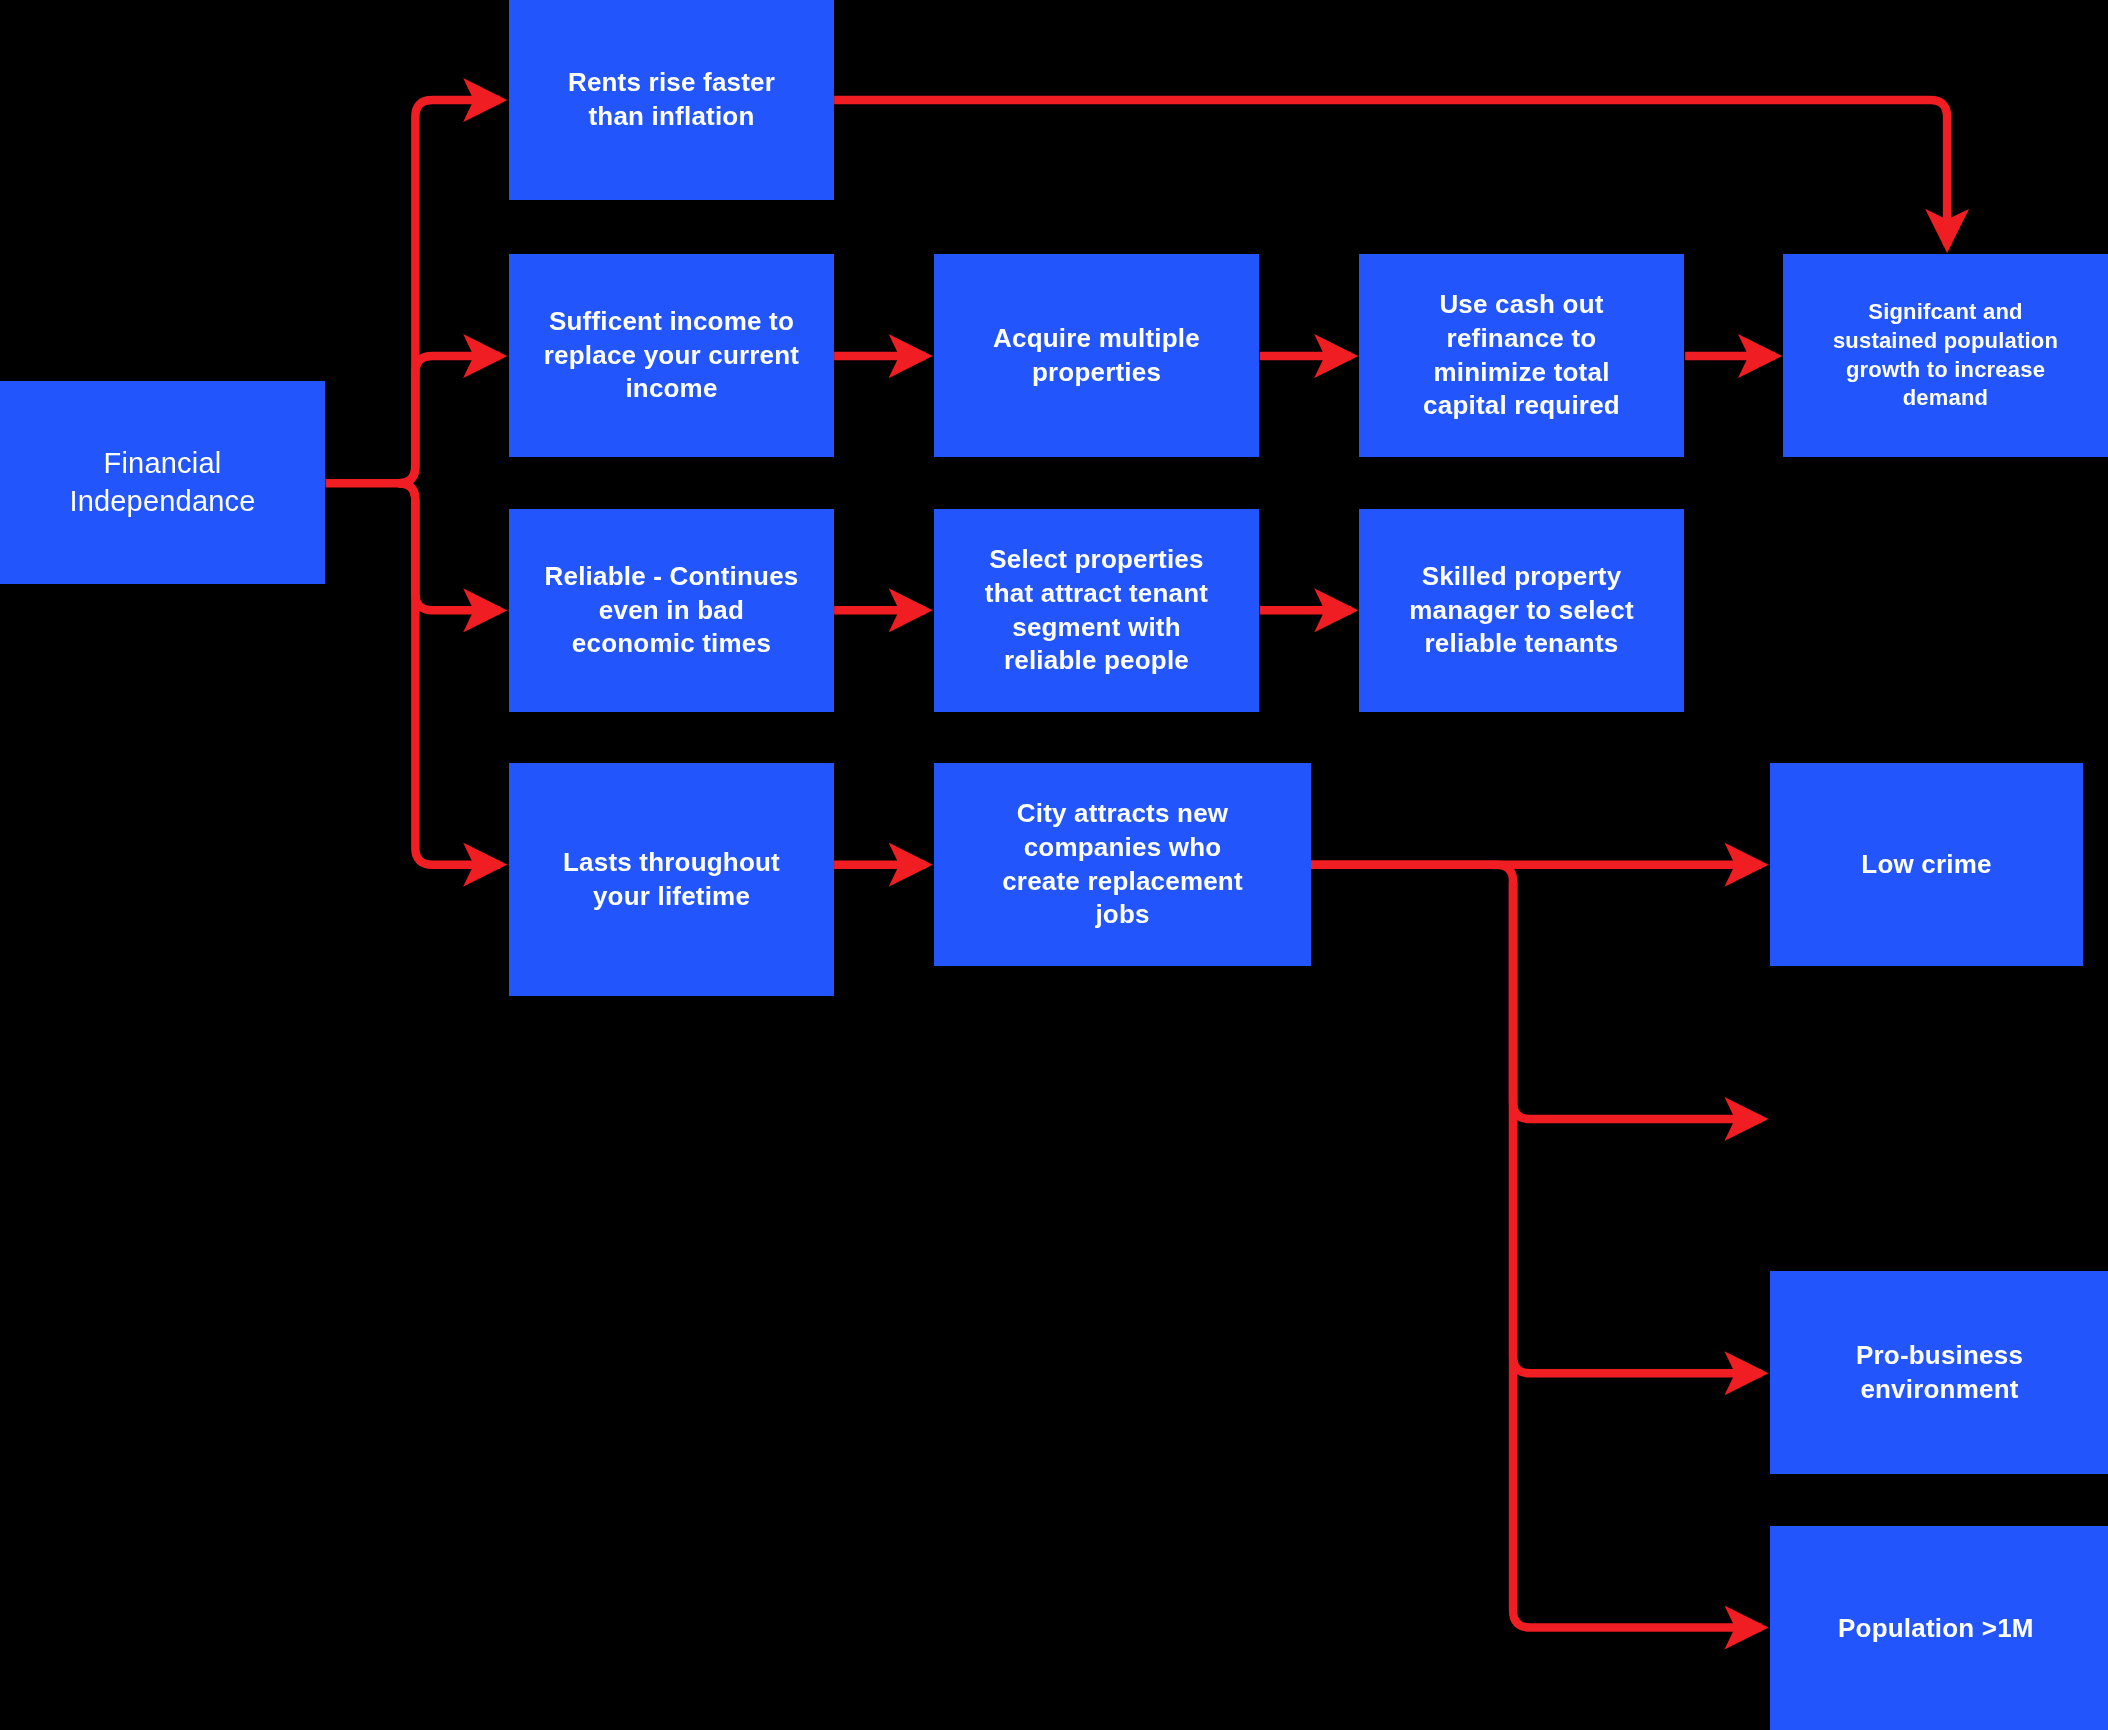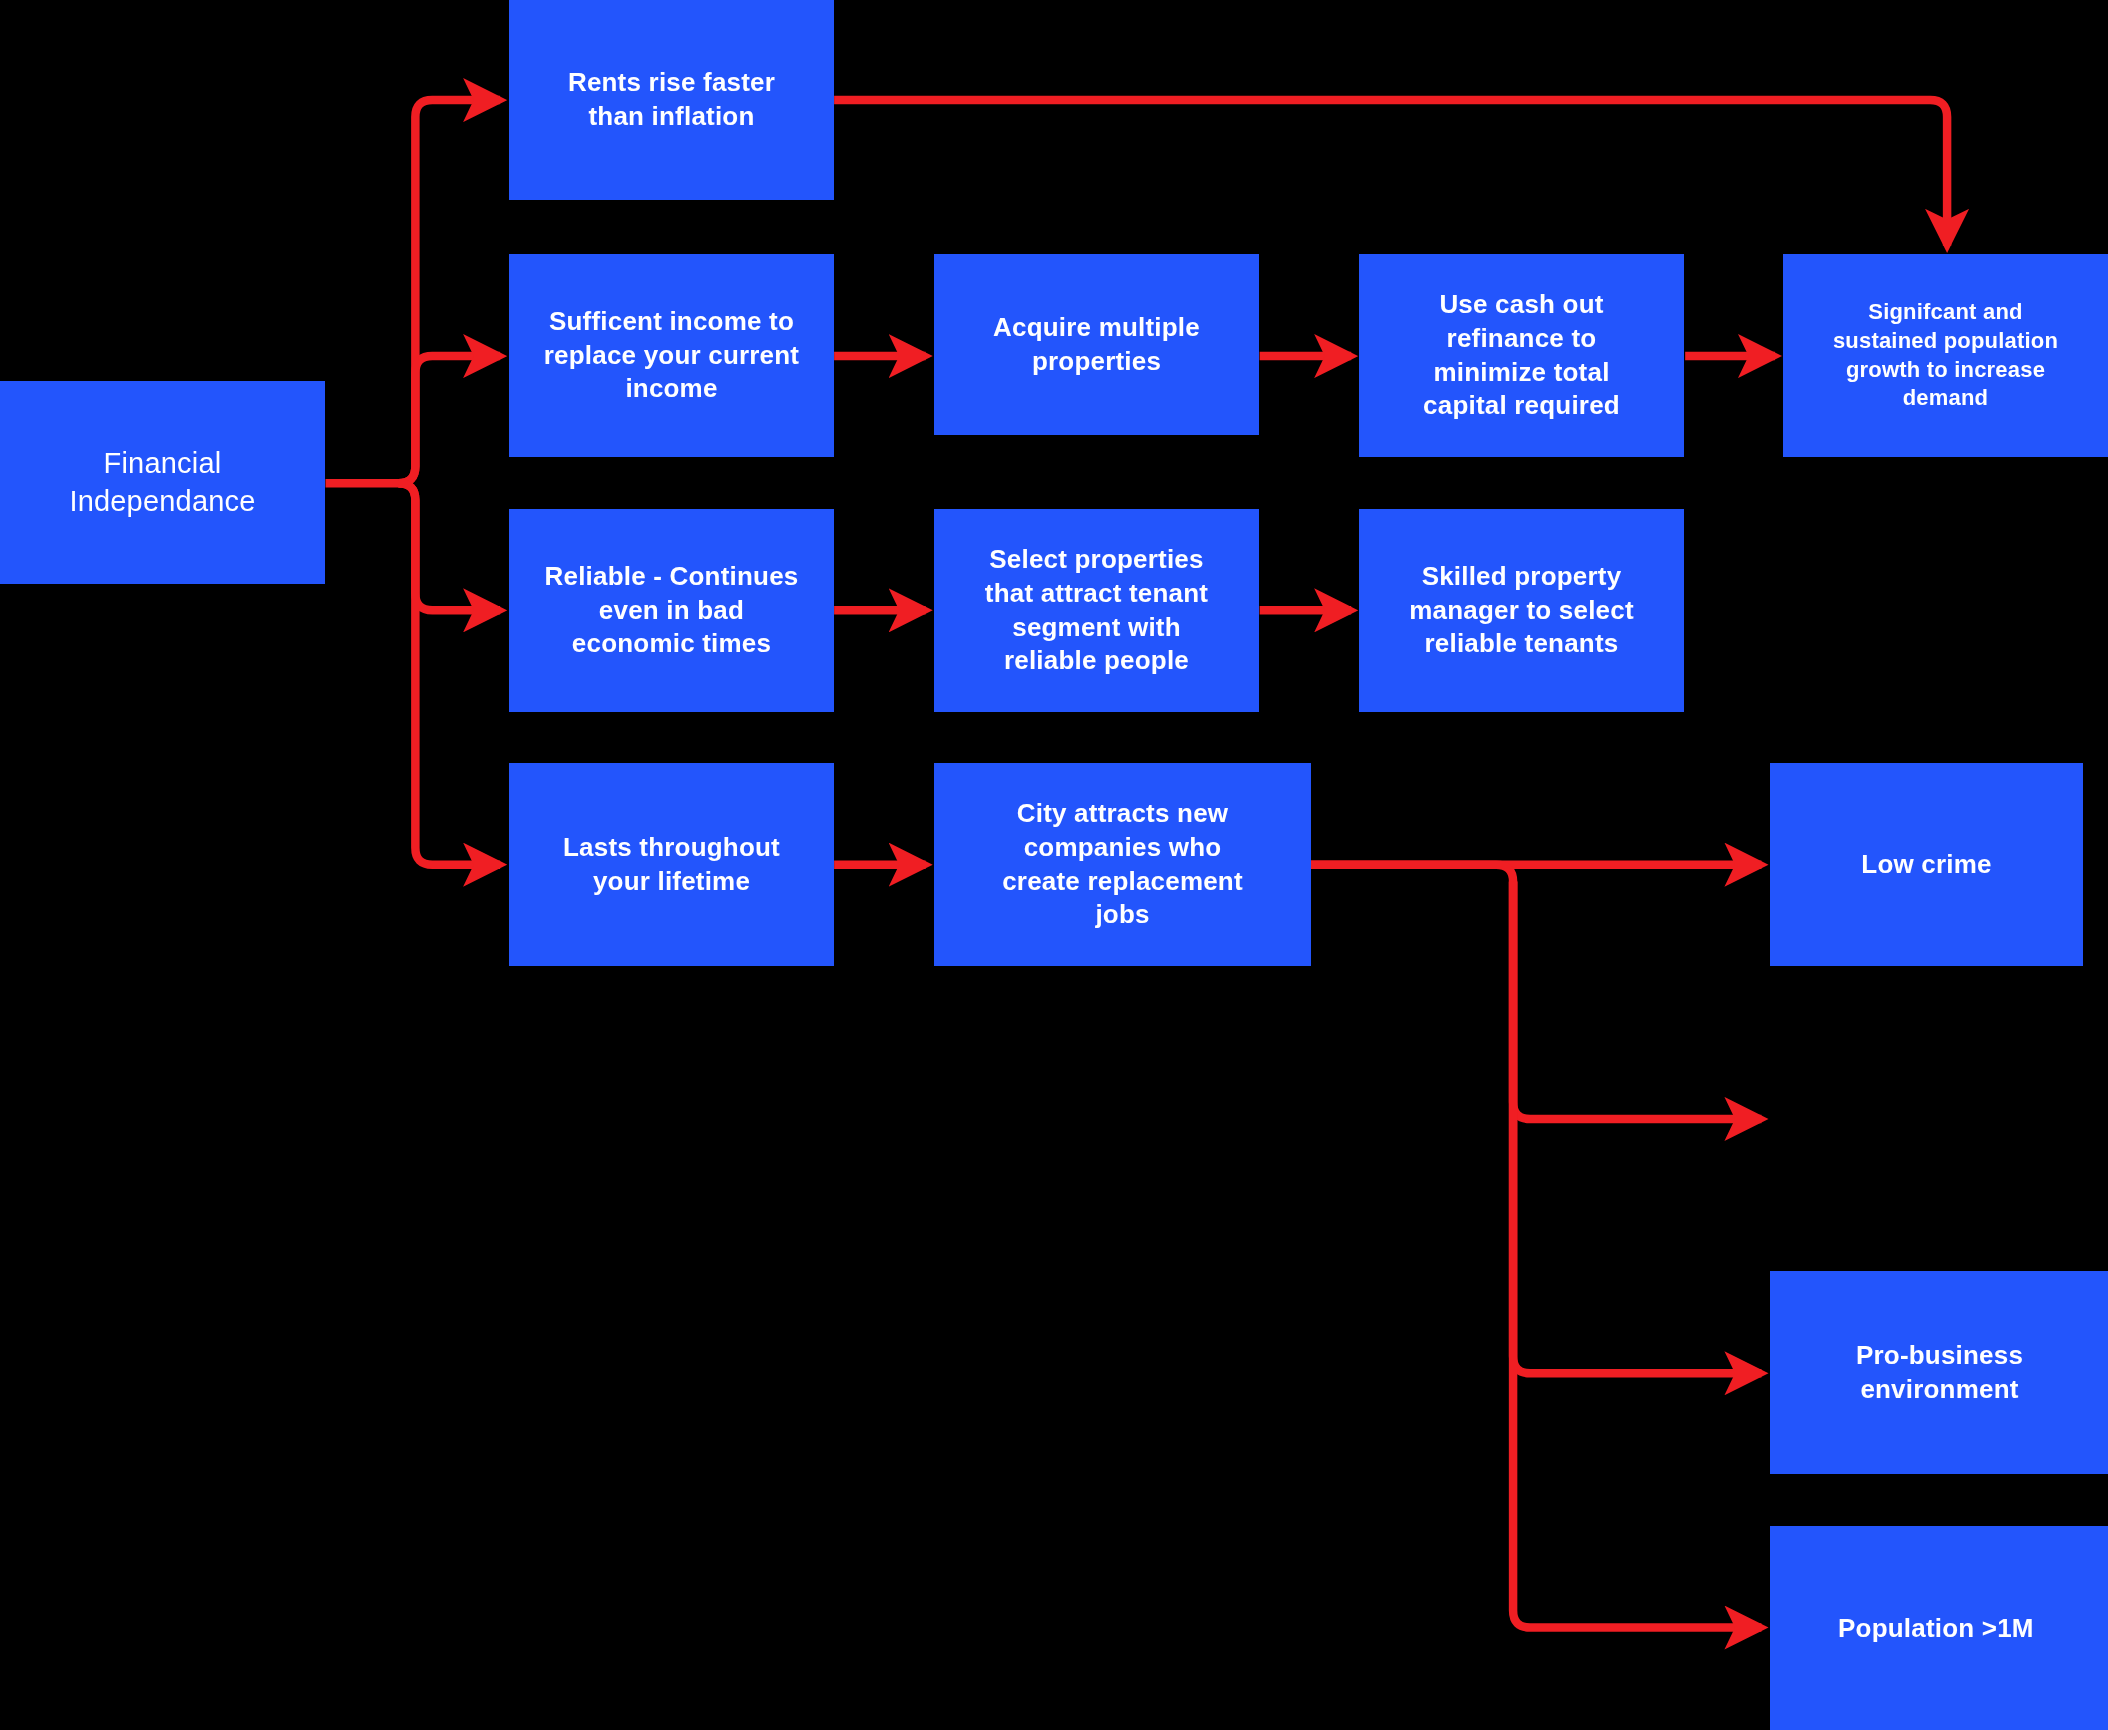--- a/index.html
+++ b/index.html
@@ -59,41 +59,41 @@
     </g>
   </svg>
 
 <div class="node n-root" style="left: 0px; top: 381px; width: 325px; height: 203px; font-size: 29px; font-weight: 400; background: rgb(35, 85, 252); color: rgb(255, 255, 255);">Financial
 Independance</div>
     <div class="node" style="left: 509px; top: 0px; width: 325px; height: 200px; font-size: 26px; font-weight: 700; background: rgb(35, 85, 252); color: rgb(255, 255, 255);">Rents rise faster
 than inflation</div>
     <div class="node" style="left: 509px; top: 254px; width: 325px; height: 203px; font-size: 26px; font-weight: 700; background: rgb(35, 85, 252); color: rgb(255, 255, 255);">Sufficent income to
 replace your current
 income</div>
-    <div class="node" style="left: 934px; top: 254px; width: 325px; height: 181px; font-size: 26px; font-weight: 700; background: rgb(35, 85, 252); color: rgb(255, 255, 255);">Acquire multiple
+    <div class="node" style="left: 934px; top: 254px; width: 325px; height: 203px; font-size: 26px; font-weight: 700; background: rgb(35, 85, 252); color: rgb(255, 255, 255);">Acquire multiple
 properties</div>
     <div class="node" style="left: 1359px; top: 254px; width: 325px; height: 203px; font-size: 26px; font-weight: 700; background: rgb(35, 85, 252); color: rgb(255, 255, 255);">Use cash out
 refinance to
 minimize total
 capital required</div>
     <div class="node" style="left: 1783px; top: 254px; width: 325px; height: 203px; font-size: 22px; font-weight: 700; background: rgb(35, 85, 252); color: rgb(255, 255, 255);">Signifcant and
 sustained population
 growth to increase
 demand</div>
     <div class="node" style="left: 509px; top: 509px; width: 325px; height: 203px; font-size: 26px; font-weight: 700; background: rgb(35, 85, 252); color: rgb(255, 255, 255);">Reliable - Continues
 even in bad
 economic times</div>
     <div class="node" style="left: 934px; top: 509px; width: 325px; height: 203px; font-size: 26px; font-weight: 700; background: rgb(35, 85, 252); color: rgb(255, 255, 255);">Select properties
 that attract tenant
 segment with
 reliable people</div>
     <div class="node" style="left: 1359px; top: 509px; width: 325px; height: 203px; font-size: 26px; font-weight: 700; background: rgb(35, 85, 252); color: rgb(255, 255, 255);">Skilled property
 manager to select
 reliable tenants</div>
-    <div class="node" style="left: 509px; top: 763px; width: 325px; height: 203px; font-size: 26px; font-weight: 700; background: rgb(35, 85, 252); color: rgb(255, 255, 255);">Lasts throughout
+    <div class="node" style="left: 509px; top: 763px; width: 325px; height: 233px; font-size: 26px; font-weight: 700; background: rgb(35, 85, 252); color: rgb(255, 255, 255);">Lasts throughout
 your lifetime</div>
     <div class="node" style="left: 934px; top: 763px; width: 377px; height: 203px; font-size: 26px; font-weight: 700; background: rgb(35, 85, 252); color: rgb(255, 255, 255);">City attracts new
 companies who
 create replacement
 jobs</div>
     <div class="node" style="left: 1770px; top: 763px; width: 313px; height: 203px; font-size: 26px; font-weight: 700; background: rgb(35, 85, 252); color: rgb(255, 255, 255);">Low crime</div>
     <div class="node" style="left: 1770px; top: 1271px; width: 339px; height: 203px; font-size: 26px; font-weight: 700; background: rgb(35, 85, 252); color: rgb(255, 255, 255);">Pro-business
 environment</div>
     <div class="node" style="left: 1770px; top: 1526px; width: 339px; height: 205px; font-size: 26px; font-weight: 700; background: rgb(35, 85, 252); color: rgb(255, 255, 255); padding-left: 8px;">Population &gt;1M</div>
   </div>

